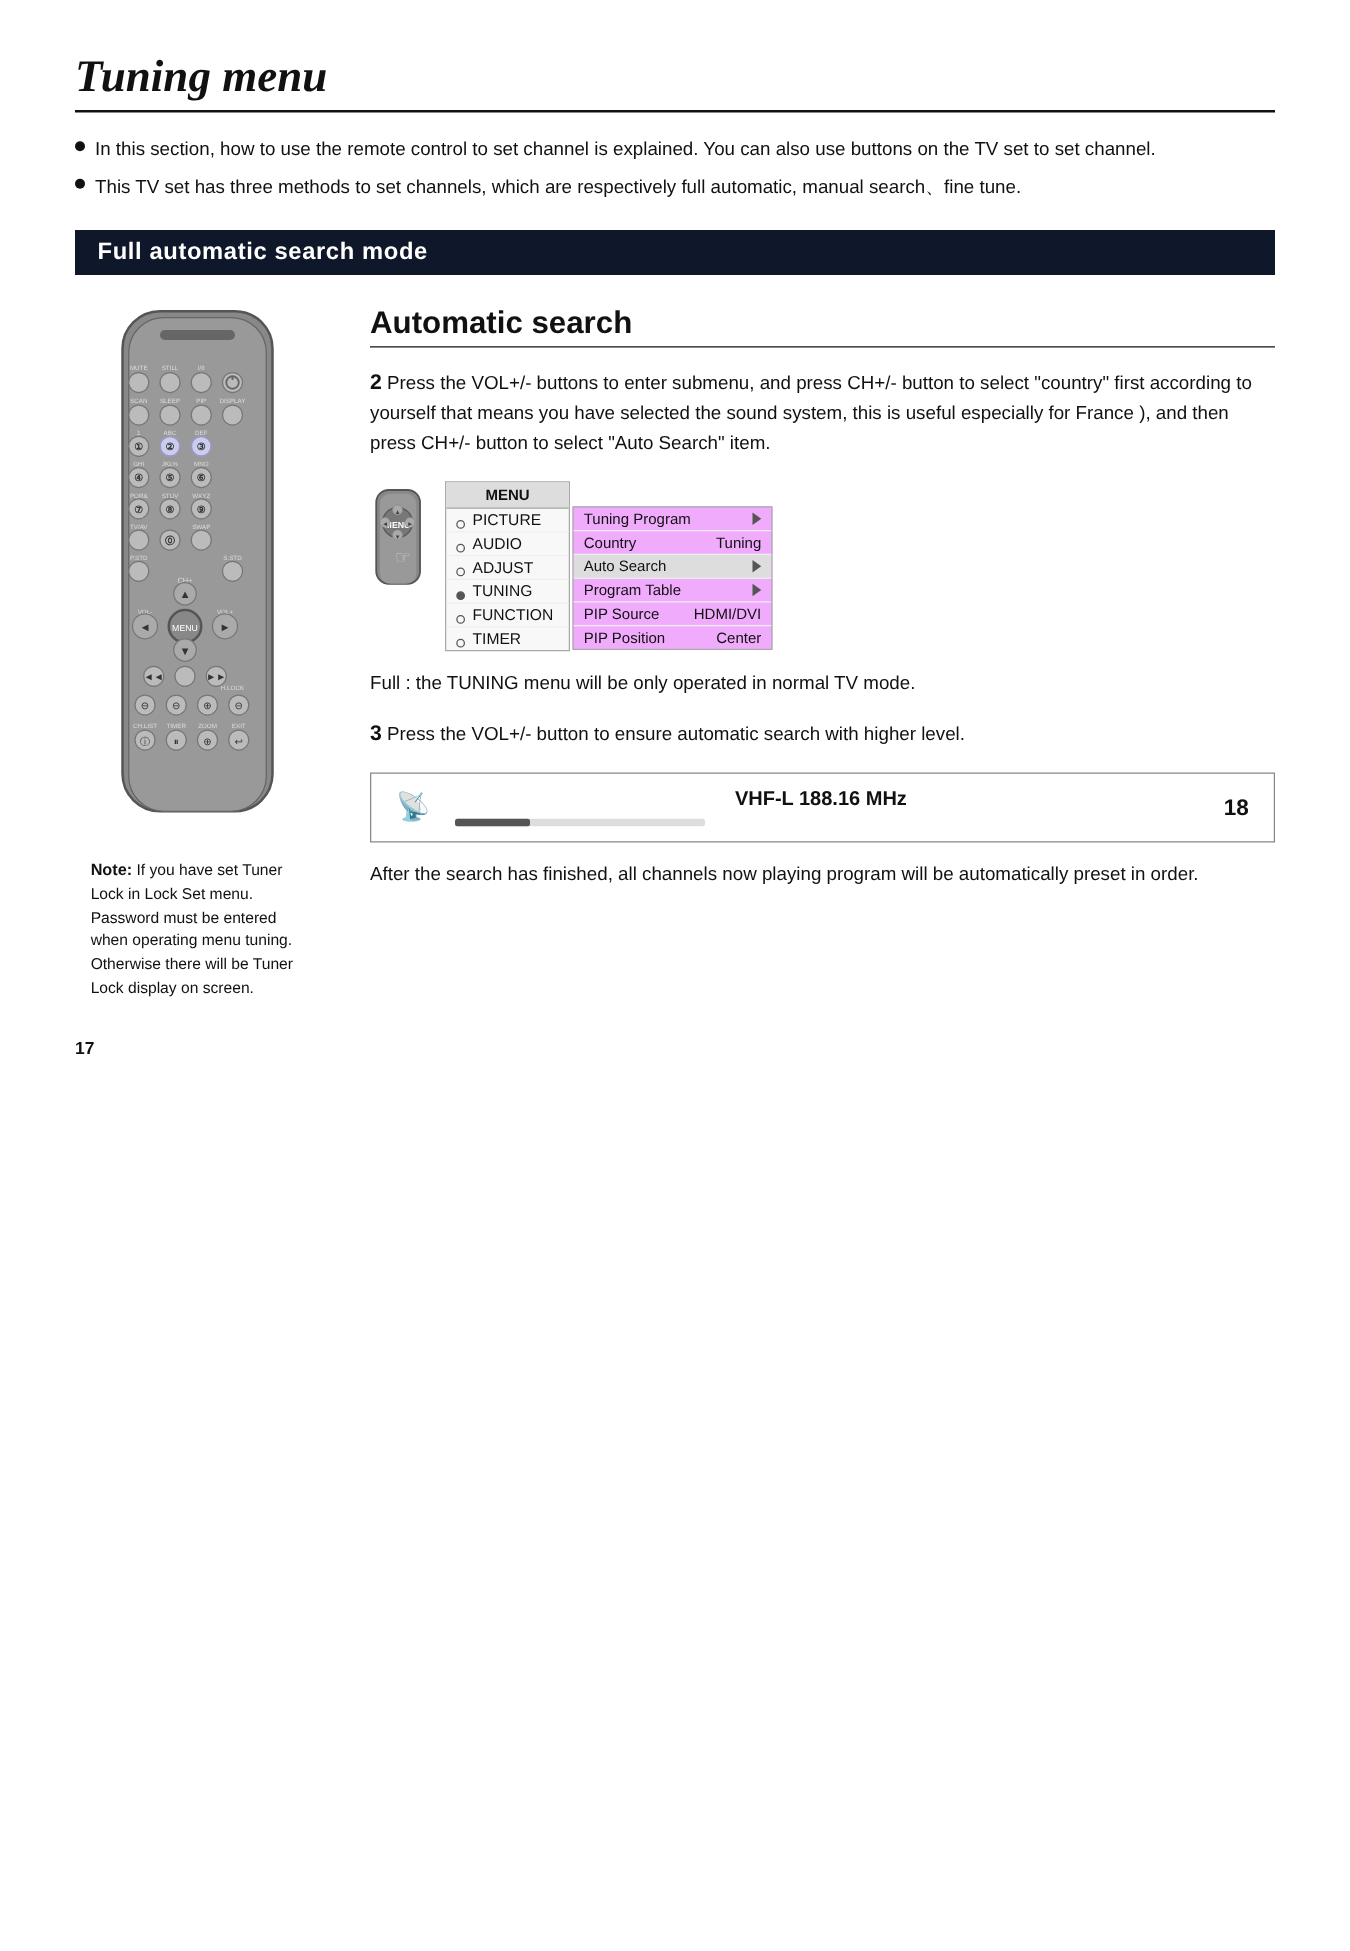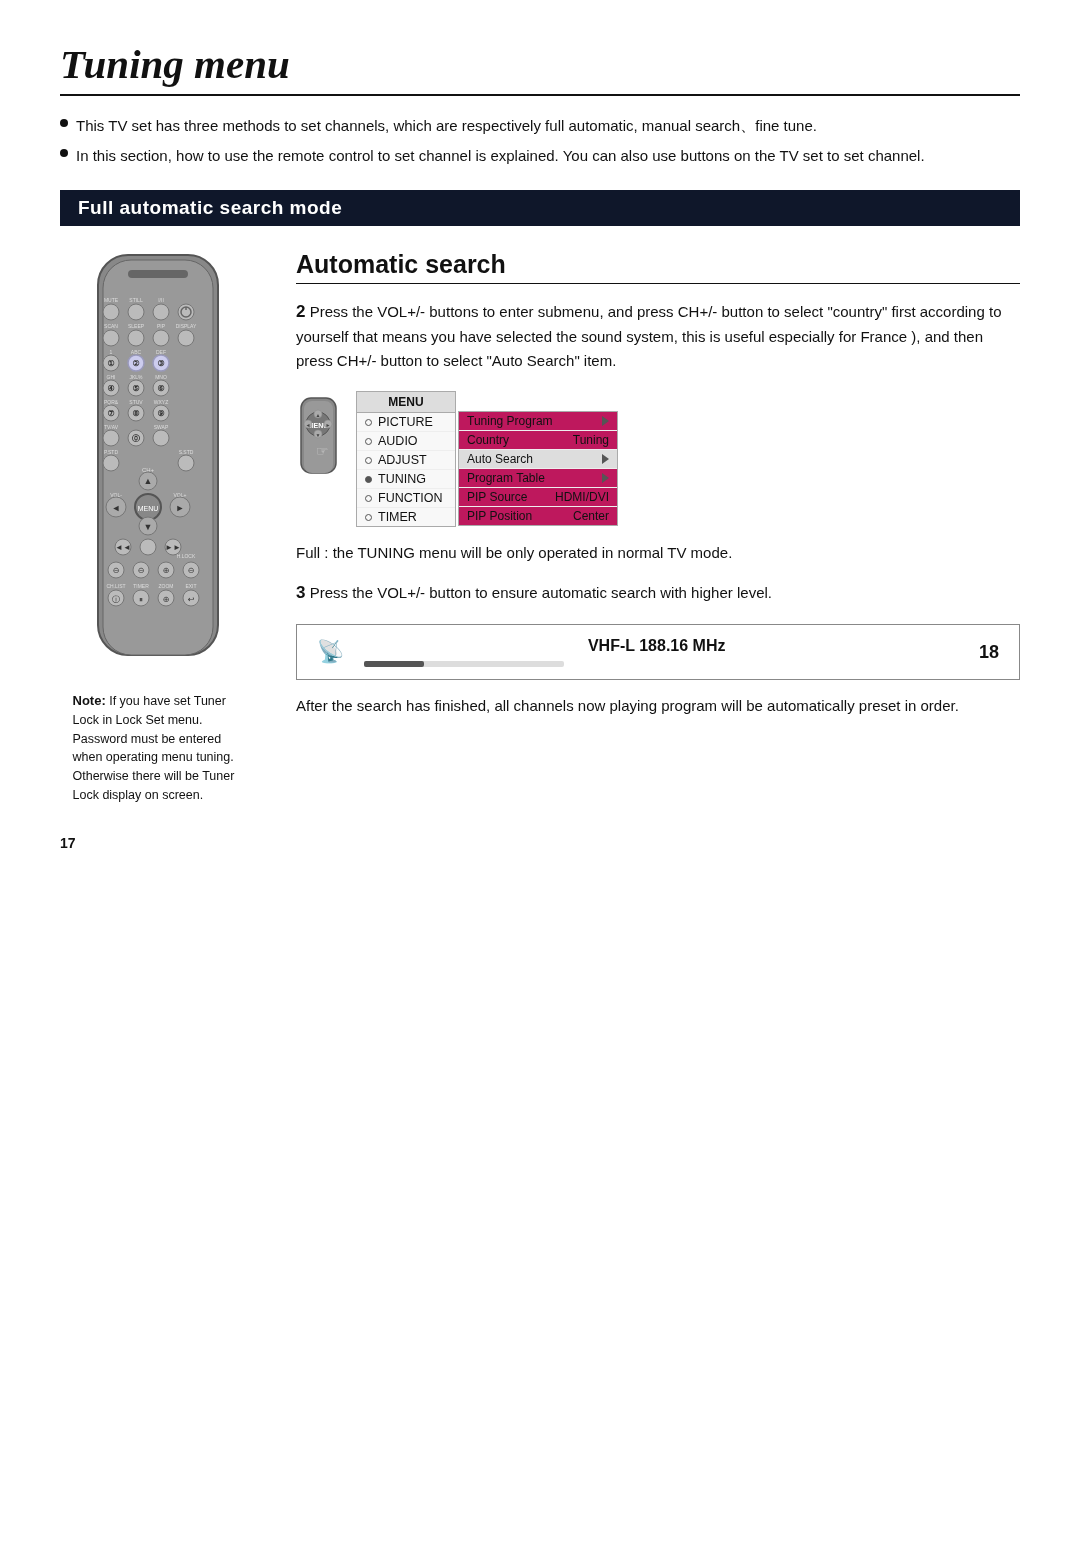--- a/index.html
+++ b/index.html
@@ -8,21 +8,21 @@
       min-height: 1561px;
       background: #fff;
       font-family: Arial, Helvetica, sans-serif;
       font-size: 15px;
       color: #111;
       padding: 40px 60px 40px 60px;
     }
 
     
     .page-title {
-      font-size: 41px;
+      font-size: 36px;
       font-weight: bold;
       font-style: italic;
       font-family: 'Times New Roman', serif;
       margin-bottom: 6px;
     }
     .title-underline {
       border: none;
       border-top: 2px solid #111;
       margin-bottom: 18px;
     }
@@ -139,21 +139,21 @@
     .menu-box-header {
       background: #ddd;
       padding: 3px 10px;
       font-weight: bold;
       text-align: center;
       border-bottom: 1px solid #aaa;
       font-size: 12px;
     }
     .menu-item {
       display: flex;
-      align-items: center;
+      align-items: flex-end;
       padding: 2px 8px;
       gap: 6px;
       border-bottom: 1px solid #eee;
     }
     .menu-item:last-child { border-bottom: none; }
     .menu-dot {
       width: 7px;
       height: 7px;
       border: 1px solid #555;
       border-radius: 50%;
@@ -162,21 +162,21 @@
     .menu-dot.filled {
       background: #555;
     }
     .menu-item-label {
       flex: 1;
     }
 
     
     .submenu-box {
       border: 1px solid #aaa;
-      background: #be185d;
+      background: #f0abfc;
       font-size: 12px;
       min-width: 160px;
       margin-left: 2px;
       align-self: flex-start;
       margin-top: 20px;
     }
     .submenu-row {
       display: flex;
       justify-content: space-between;
       align-items: center;
@@ -247,25 +247,25 @@
   </style>
 </head>
 <body>
 
 <h1 class="page-title">Tuning menu</h1>
 <hr class="title-underline">
 
 <div class="intro-bullets">
   <div class="bullet-item">
     <span class="bullet-dot"></span>
-    <span>This TV set has three methods to set channels, which are respectively full automatic, manual search、fine tune.</span>
+    <span>In this section, how to use the remote control  to set channel is explained. You can also use buttons on the TV set to set channel.</span>
   </div>
   <div class="bullet-item">
     <span class="bullet-dot"></span>
-    <span>In this section, how to use the remote control  to set channel is explained. You can also use buttons on the TV set to set channel.</span>
+    <span>This TV set has three methods to set channels, which are respectively full automatic, manual search、fine tune.</span>
   </div>
 </div>
 
 <div class="section-header">Full automatic search mode</div>
 
 <div class="main-layout">
 
   <div class="left-col">
     <div class="remote-wrapper">
       

